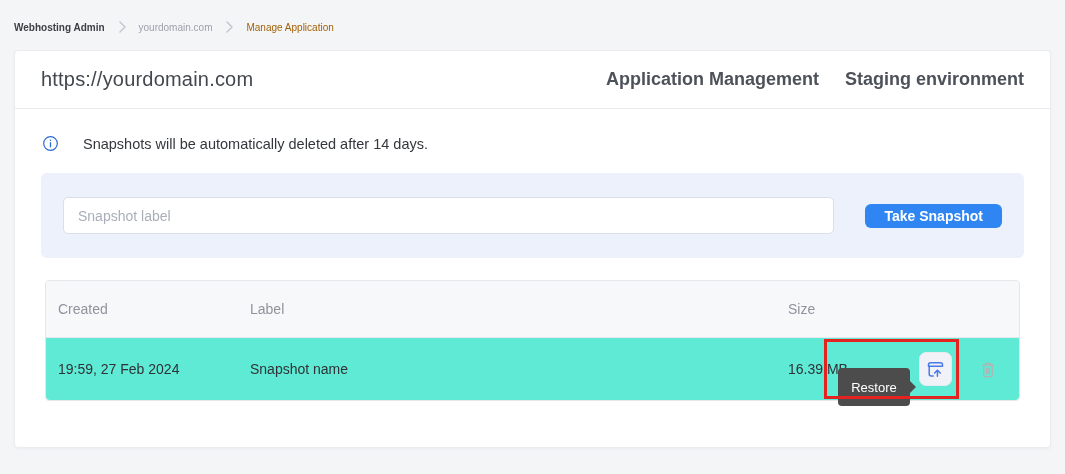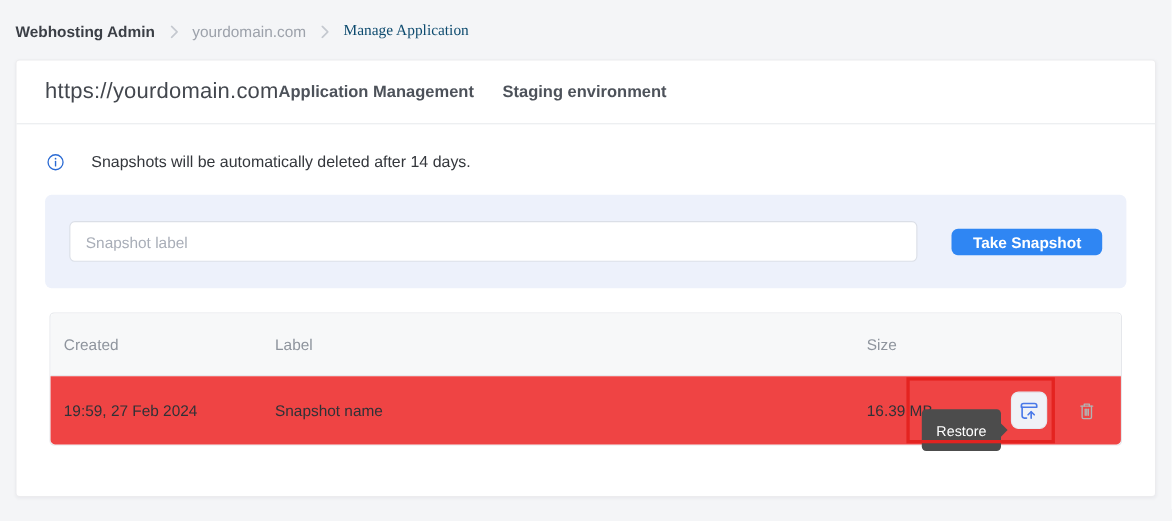--- a/index.html
+++ b/index.html
@@ -8,50 +8,50 @@
     width: 1065px; height: 474px;
     background: #f4f5f7;
     font-family: "Liberation Sans", sans-serif;
     overflow: hidden;
   }
 
   
   .breadcrumb {
     display: flex; align-items: center; gap: 13px;
     padding: 21px 14px 17px 14px;
-    font-size: 14px;
+    font-size: 10px;
   }
   .bc-current { font-weight: 700; color: #3b3f46; }
   .bc-link { color: #9da2ab; }
-  .bc-link-light { color: #0c4a6e; font-family: Liberation Serif, serif; }
+  .bc-link-light { color: #a16207; }
   .bc-sep { display: flex; align-items: center; }
 
   
   .card {
     margin: 0 14px;
     height: 398px;
     background: #ffffff;
     border: 1px solid #ececee;
     border-radius: 4px;
     box-shadow: 0 1px 3px rgba(20,20,40,0.04);
   }
   .card-header {
-    display: flex; align-items: stretch;
+    display: flex; justify-content: space-between; align-items: stretch;
     height: 58px; padding: 0 26px;
     border-bottom: 1px solid #e9ebee;
   }
   .page-title {
     margin: 0; align-self: center;
     font-size: 20px; font-weight: 400; color: #43474e;
     letter-spacing: .2px;
   }
   .tabs { display: flex; gap: 26px; }
   .tab {
     display: flex; align-items: center;
-    font-size: 15px; font-weight: 600; color: #4d525a;
+    font-size: 18px; font-weight: 600; color: #4d525a;
     border-bottom: 2px solid transparent;
     margin-bottom: -1px; padding-top: 1px;
     cursor: pointer; white-space: nowrap;
   }
   .tab.active { color: #2a6ad3; border-bottom-color: #2a6ad3; }
 
   
   .info-row {
     display: flex; align-items: center; gap: 23px;
     padding: 25px 26px 20px 26px;
@@ -99,21 +99,21 @@
     height: 57px;
     background: #f7f8f9;
     border-bottom: 1px solid #e5e7eb;
     border-radius: 4px 4px 0 0;
     color: #8e949d; font-size: 14px; font-weight: 500;
   }
   .th-created, .td-created { padding-left: 12px; }
   .trow {
     position: relative;
     height: 62px;
-    background: #ef4444;
+    background: #5eead4;
     border-radius: 0 0 4px 4px;
     font-size: 14px; color: #2f3237;
   }
   .td-actions {
     display: flex; align-items: center; justify-content: flex-end;
     gap: 26px; padding-right: 21px;
   }
   .icon-btn {
     width: 34px; height: 34px;
     background: #f0f2f7;

